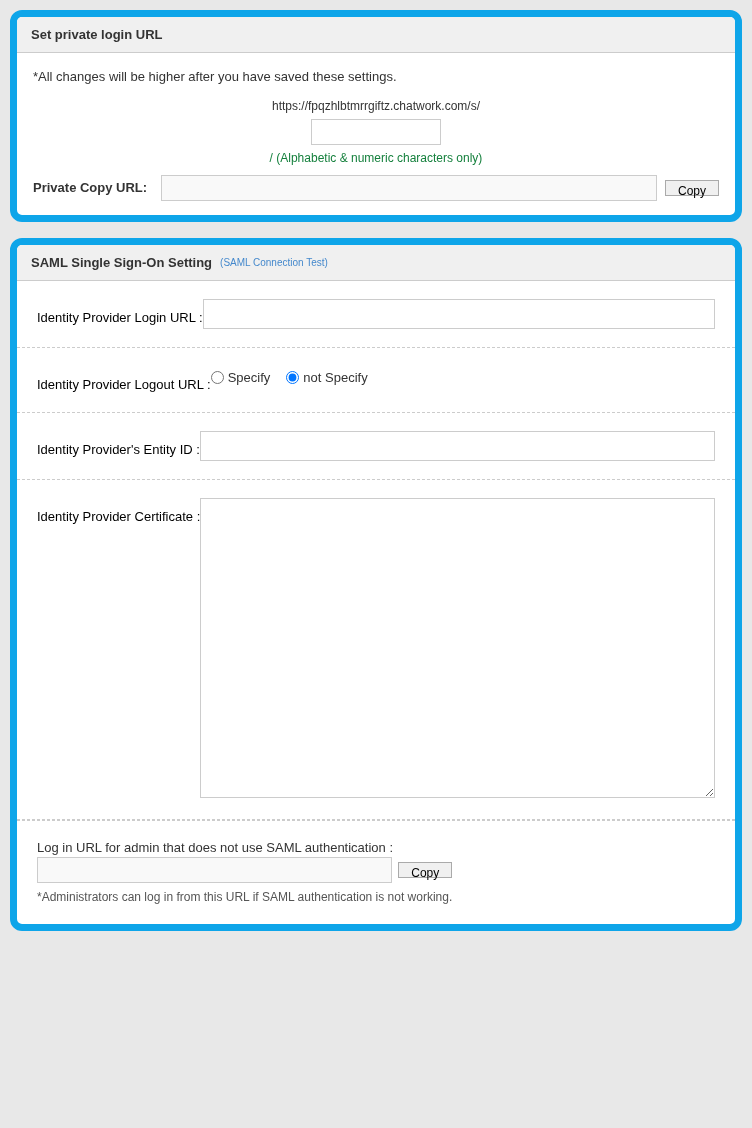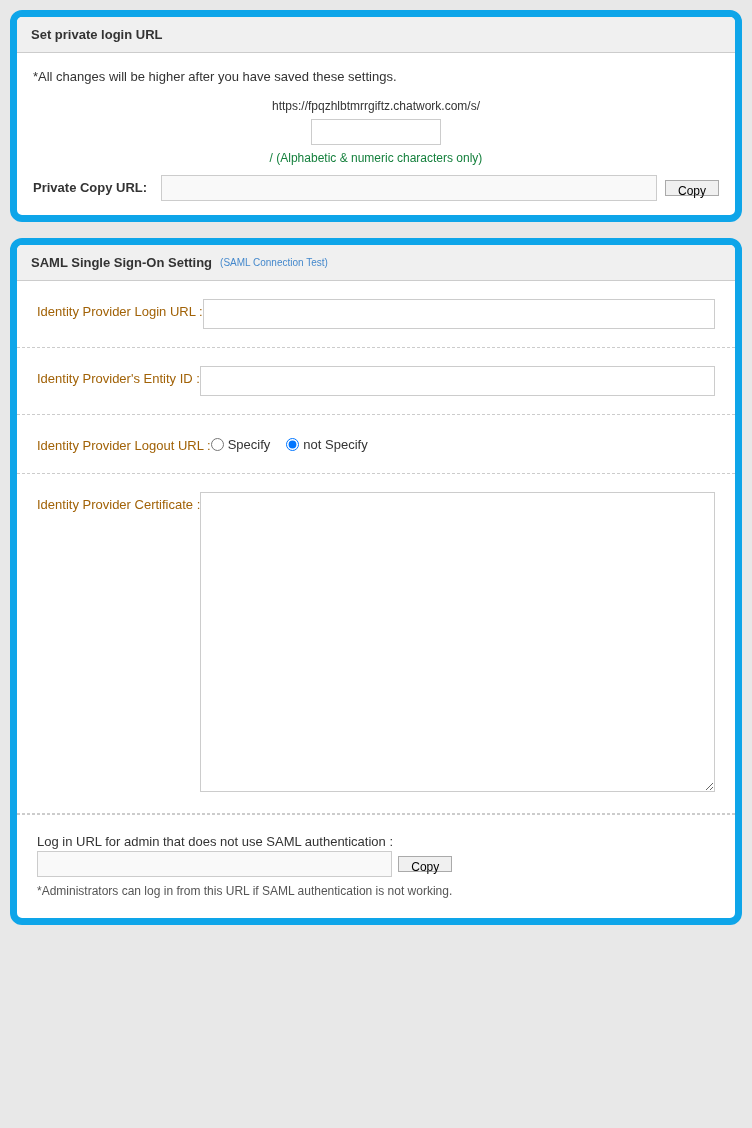--- a/index.html
+++ b/index.html
@@ -106,23 +106,24 @@
       align-items: flex-start;
       padding: 18px 20px;
       border-bottom: 1px dashed #ccc;
     }
     .saml-row:last-child {
       border-bottom: none;
     }
     .saml-label {
       min-width: 155px;
       font-size: 13px;
-      color: #a16207;
+      color: #000000;
       padding-top: 4px;
       line-height: 1.4;
+      margin-top: 6px;
     }
     .saml-field {
       flex: 1;
     }
     .saml-input {
       width: 100%;
       border: 1px solid #ccc;
       padding: 5px 7px;
       font-size: 12px;
       height: 30px;
@@ -210,27 +211,20 @@
 
 <div class="card">
   <div class="card-header">
     <span>SAML Single Sign-On Setting</span>
     <a href="#">(SAML Connection Test)</a>
   </div>
   <div class="saml-body">
 
     <div class="saml-row">
       <div class="saml-label">Identity Provider Login URL :</div>
-      <div class="saml-field">
-        <input class="saml-input" type="text" value="" style="">
-      </div>
-    </div>
-
-    <div class="saml-row">
-      <div class="saml-label">Identity Provider's Entity ID :</div>
       <div class="saml-field">
         <input class="saml-input" type="text" value="" style="">
       </div>
     </div>
 
     <div class="saml-row">
       <div class="saml-label">Identity Provider Logout URL :</div>
       <div class="saml-field">
         <div class="radio-group">
           <label class="radio-option">
@@ -239,20 +233,27 @@
           </label>
           <label class="radio-option">
             <input type="radio" name="logout_url" value="not_specify" checked="" style="">
             <span>not Specify</span>
           </label>
         </div>
       </div>
     </div>
 
     <div class="saml-row">
+      <div class="saml-label">Identity Provider's Entity ID :</div>
+      <div class="saml-field">
+        <input class="saml-input" type="text" value="" style="">
+      </div>
+    </div>
+
+    <div class="saml-row">
       <div class="saml-label">Identity Provider Certificate :</div>
       <div class="saml-field">
         <textarea class="saml-textarea" style=""></textarea>
       </div>
     </div>
 
     <div class="admin-row">
       <div class="admin-label">Log in URL for admin that does not use SAML authentication :</div>
       <div class="admin-field">
         <div class="admin-input-row">

